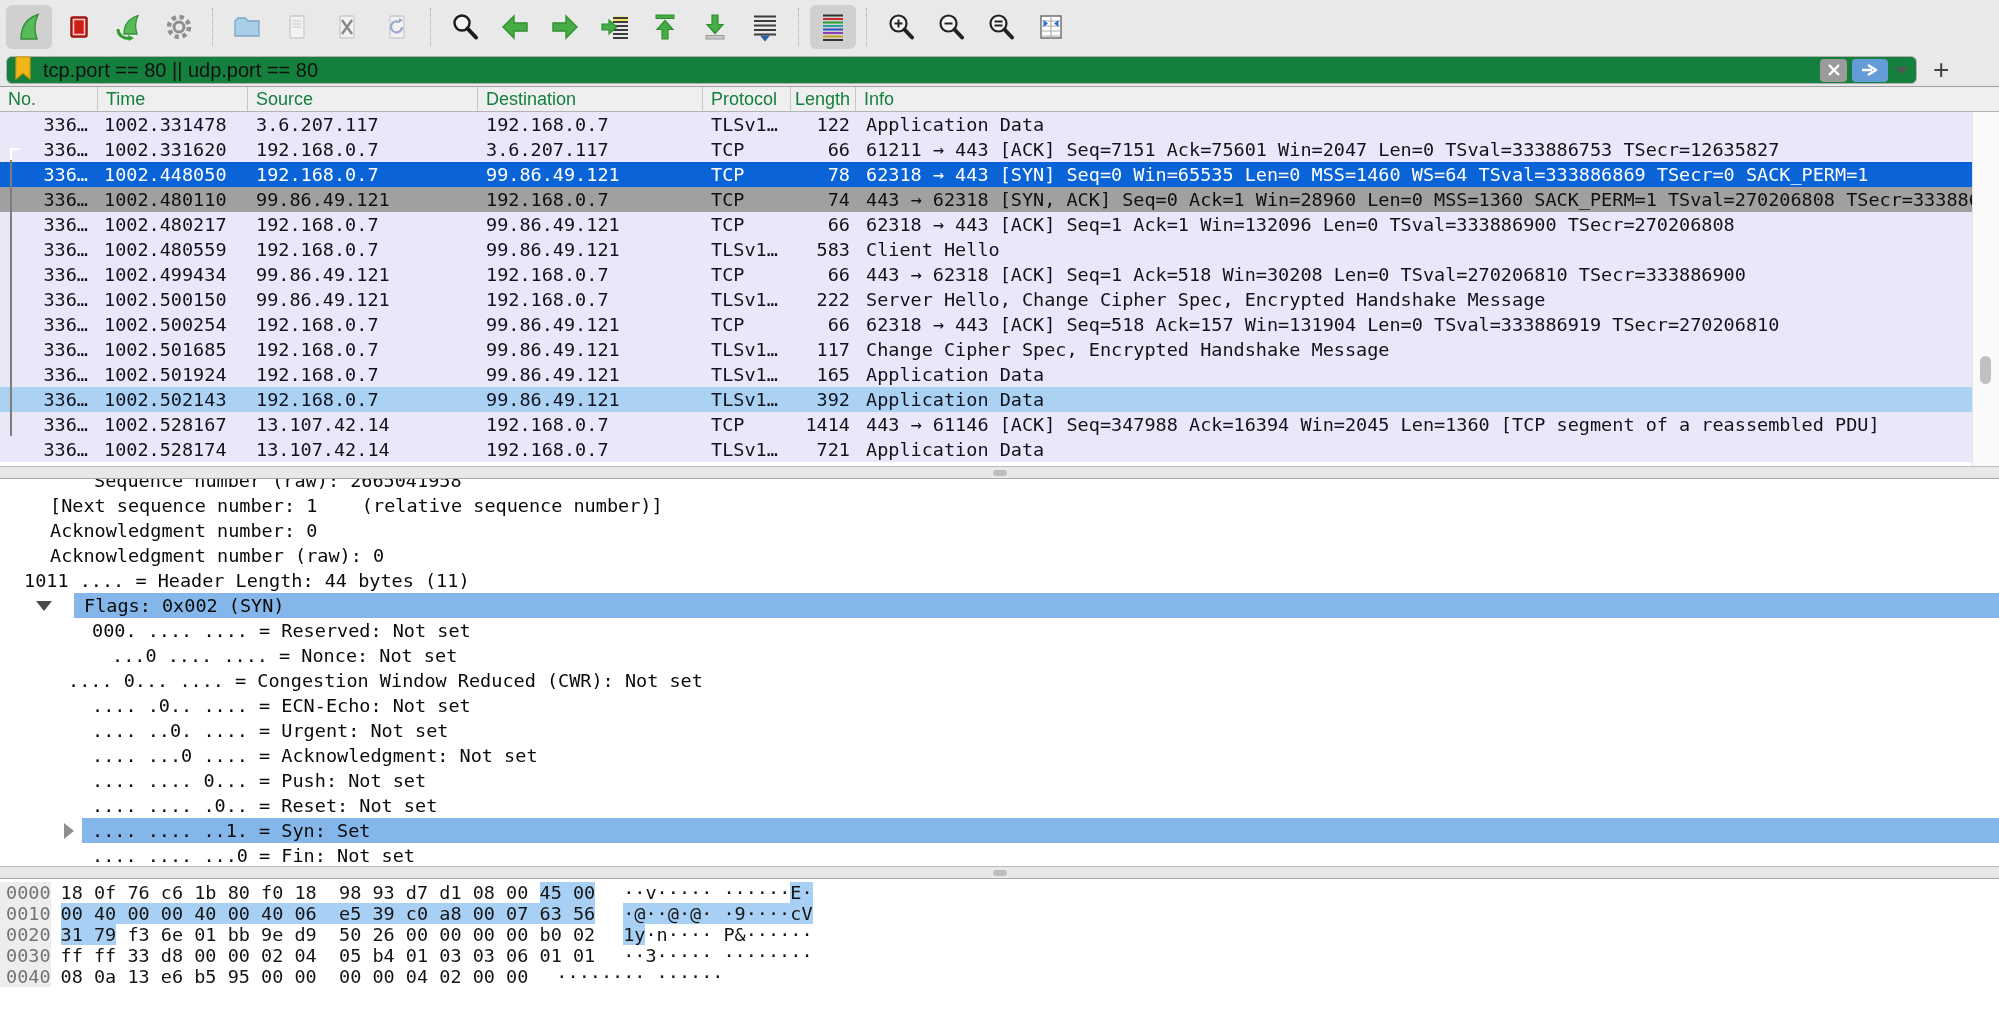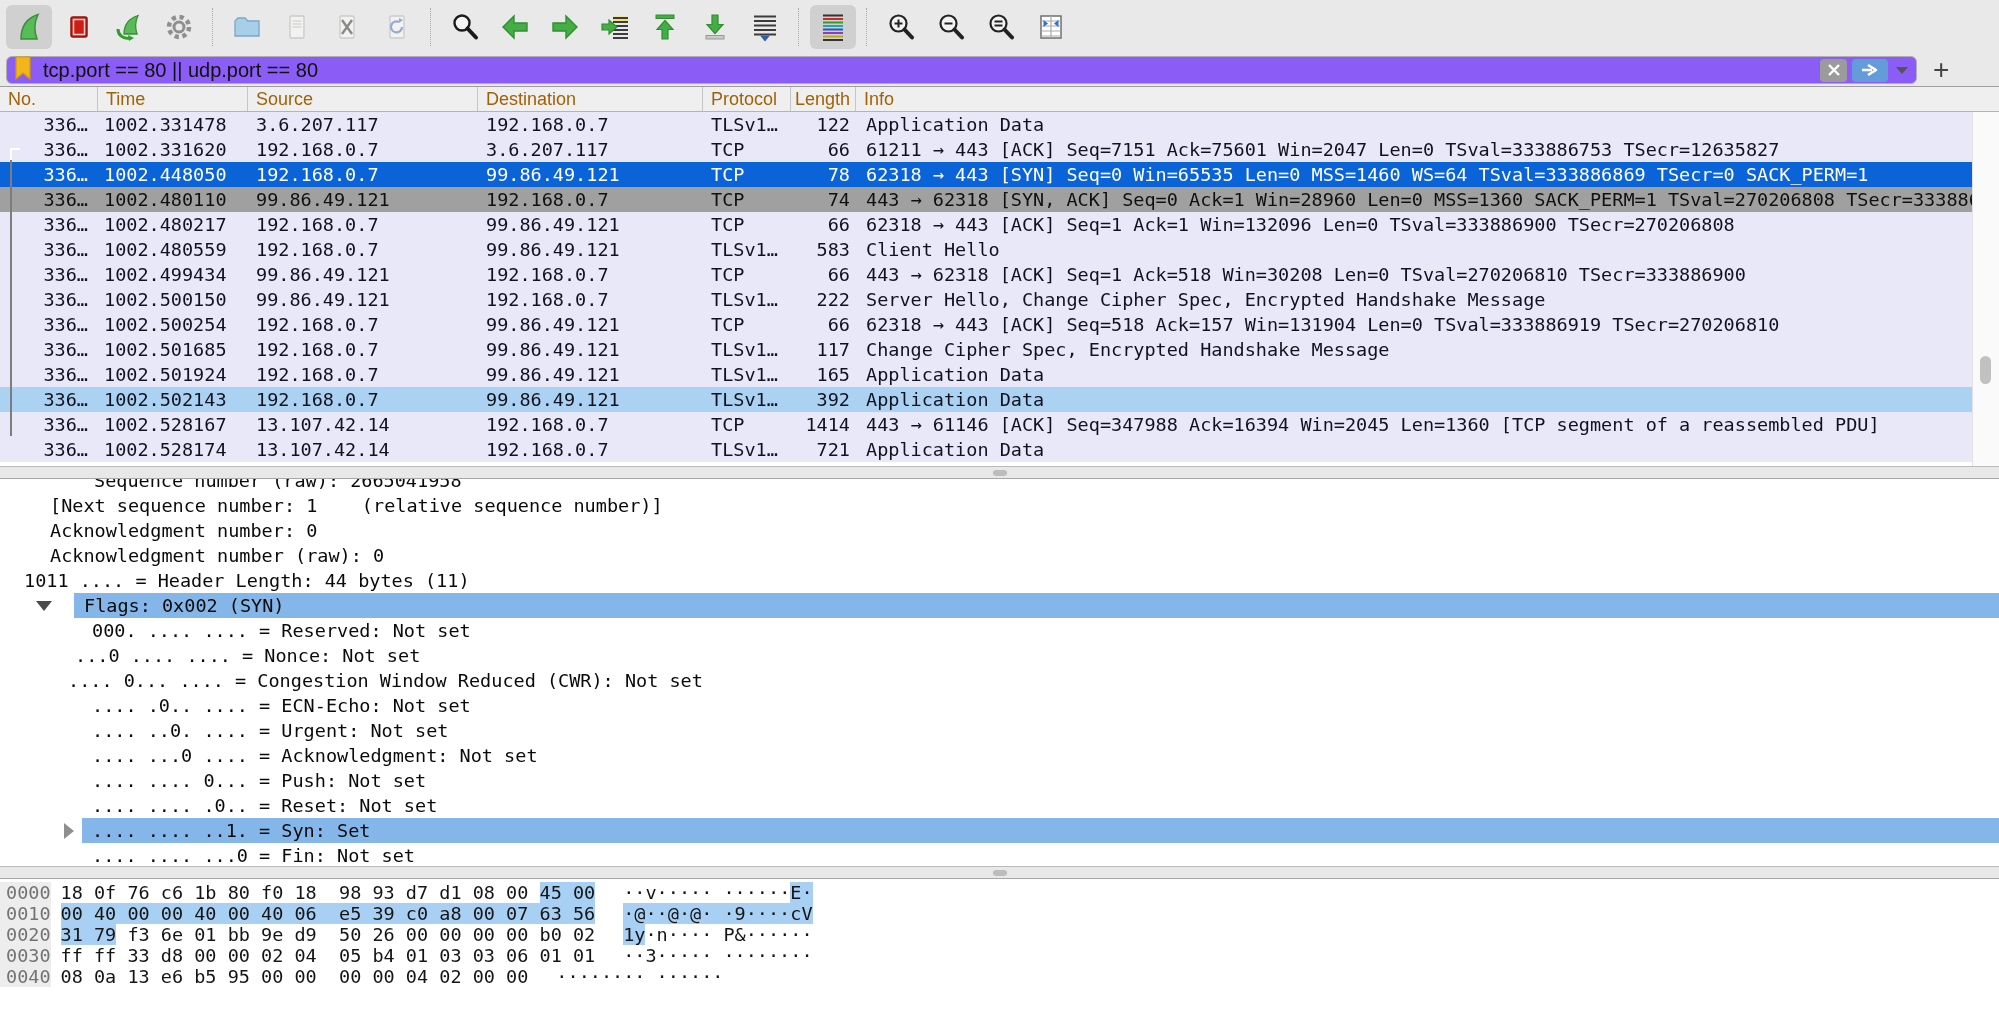--- a/index.html
+++ b/index.html
@@ -12,36 +12,36 @@
   .tbtn{width:46px;height:44px;flex:0 0 46px;margin-right:4px;display:flex;
     align-items:center;justify-content:center;border-radius:6px;}
   .tbtn.pressed{background:#d0d0d0;}
   .tbtn.disabled{opacity:.55;}
   .tsep{flex:0 0 1px;height:38px;border-left:1px dotted #a9a9a9;margin:0 10px 0 6px;}
   .tbtn svg{display:block;}
 
   
   .filterbar{position:absolute;left:0;top:54px;width:100%;height:32px;background:#e9e9e9;
     display:flex;align-items:center;padding-left:6px;box-sizing:border-box;}
-  .filter-field{flex:0 0 1911px;height:28px;background:#8b5cf6;border:1px solid #b0b0b0;
+  .filter-field{flex:0 0 1911px;height:28px;background:#15803d;border:1px solid #b0b0b0;
     border-radius:6px;display:flex;align-items:center;box-sizing:border-box;padding:0 4px 0 6px;}
   .filter-text{flex:1;font-size:20px;color:#101010;margin-left:10px;white-space:nowrap;
     overflow:hidden;}
   .f-clear{width:27px;height:23px;border-radius:4px;background:#9b9b9b;display:flex;
     align-items:center;justify-content:center;margin-right:5px;}
   .f-apply{width:36px;height:23px;border-radius:4px;background:#649bd9;display:flex;
     align-items:center;justify-content:center;margin-right:8px;}
   .f-caret{width:0;height:0;border-left:6px solid transparent;border-right:6px solid transparent;
     border-top:7px solid #555;margin-right:4px;}
   .add-btn{margin-left:16px;font-size:28px;color:#444;line-height:28px;}
 
   
   .packet-list{position:absolute;left:0;top:86px;width:100%;height:380px;background:#fff;}
   .pl-header{display:flex;height:26px;background:#efefef;border-top:1px solid #9f9f9f;
-    border-bottom:1px solid #b4b4b4;box-sizing:border-box;font-size:18px;color:#a16207;}
+    border-bottom:1px solid #b4b4b4;box-sizing:border-box;font-size:18px;color:#15803d;}
   .hcell{box-sizing:border-box;border-right:1px solid #c6c6c6;padding:2px 0 0 8px;
     white-space:nowrap;overflow:hidden;}
   .pl-rows{position:relative;height:351px;overflow:hidden;background:#fff;}
   .prow{display:flex;height:25px;line-height:25px;background:#e8e8f8;color:#12121e;
     font-family:"DejaVu Sans Mono",monospace;font-size:18.5px;white-space:nowrap;}
   .prow.selected{background:#0b63d8;color:#fff;}
   .prow.gray{background:#a0a0a0;color:#101010;}
   .prow.related{background:#abd2f3;}
   .pcell{box-sizing:border-box;overflow:hidden;white-space:nowrap;flex:0 0 auto;}
   .c0{width:98px;text-align:right;padding-right:10px;}
@@ -448,21 +448,21 @@
 
   <div class="details">
     <div class="details-inner">
         <div class="dline"><div class="dtext" style="padding-left: 50px; margin-left: 44px;">Sequence number (raw): 2665041958</div></div>
         <div class="dline"><div class="dtext" style="padding-left: 50px;">[Next sequence number: 1    (relative sequence number)]</div></div>
         <div class="dline"><div class="dtext" style="padding-left: 50px;">Acknowledgment number: 0</div></div>
         <div class="dline"><div class="dtext" style="padding-left: 50px;">Acknowledgment number (raw): 0</div></div>
         <div class="dline"><div class="dtext" style="padding-left: 24px;">1011 .... = Header Length: 44 bytes (11)</div></div>
         <div class="dline"><span class="marker-down" style="left: 36px;"></span><div class="dtext hl" style="margin-left: 74px; padding-left: 10px;">Flags: 0x002 (SYN)</div></div>
         <div class="dline"><div class="dtext" style="padding-left: 92px;">000. .... .... = Reserved: Not set</div></div>
-        <div class="dline"><div class="dtext" style="padding-left: 75px;">...0 .... .... = Nonce: Not set</div></div>
+        <div class="dline"><div class="dtext" style="padding-left: 112px;">...0 .... .... = Nonce: Not set</div></div>
         <div class="dline"><div class="dtext" style="padding-left: 68px;">.... 0... .... = Congestion Window Reduced (CWR): Not set</div></div>
         <div class="dline"><div class="dtext" style="padding-left: 92px;">.... .0.. .... = ECN-Echo: Not set</div></div>
         <div class="dline"><div class="dtext" style="padding-left: 92px;">.... ..0. .... = Urgent: Not set</div></div>
         <div class="dline"><div class="dtext" style="padding-left: 92px;">.... ...0 .... = Acknowledgment: Not set</div></div>
         <div class="dline"><div class="dtext" style="padding-left: 92px;">.... .... 0... = Push: Not set</div></div>
         <div class="dline"><div class="dtext" style="padding-left: 92px;">.... .... .0.. = Reset: Not set</div></div>
         <div class="dline"><span class="marker-right" style="left: 64px;"></span><div class="dtext hl" style="margin-left: 82px; padding-left: 10px;">.... .... ..1. = Syn: Set</div></div>
         <div class="dline"><div class="dtext" style="padding-left: 92px;">.... .... ...0 = Fin: Not set</div></div>
       </div>
   </div>

